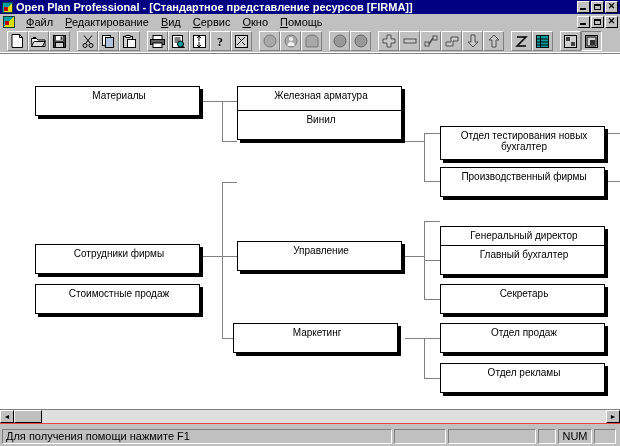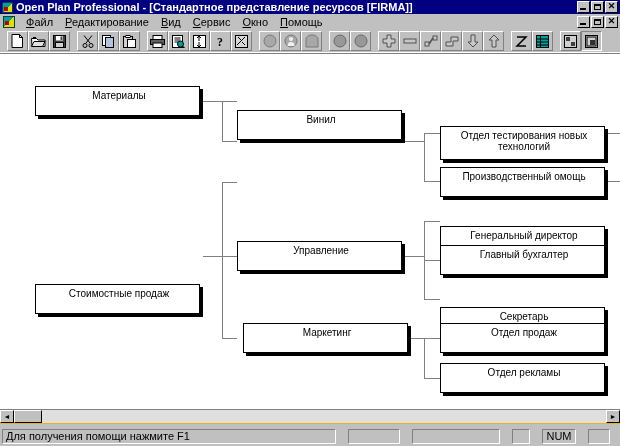--- a/index.html
+++ b/index.html
@@ -3,21 +3,21 @@
 <meta charset="utf-8">
 <style>
   html,body{margin:0;padding:0;}
   body{
     width:620px;height:446px;overflow:hidden;
     font-family:"Liberation Sans","DejaVu Sans",sans-serif;
     font-size:11px;
     background:#c0c0c0;
     -webkit-font-smoothing:none;
   }
-  .app{position:relative;width:620px;height:446px;background:#eab308;}
+  .app{position:relative;width:620px;height:446px;background:#ef4444;}
 
   
   .titlebar{
     position:absolute;left:0;top:0;width:620px;height:14px;
     background:#000080;color:#fff;display:flex;align-items:center;
   }
   .title-ico{
     width:11px;height:11px;margin-left:2px;margin-right:3px;flex:0 0 auto;
     background:linear-gradient(135deg,#00a0a0 0 50%,#e0e000 50% 100%);
     border:1px solid #004040;box-sizing:border-box;position:relative;
@@ -121,23 +121,22 @@
   .sb-thumb{
     position:absolute;left:0;top:0;width:28px;height:13px;background:#c0c0c0;
     box-sizing:border-box;
     border-top:1px solid #ffffff;border-left:1px solid #ffffff;
     border-right:1px solid #000000;border-bottom:1px solid #000000;
   }
 
   
   .statusbar{
     position:absolute;left:0;top:424px;width:620px;height:22px;
-    background:#c0c0c0;display:flex;align-items:center;padding:3px 8px 0 2px;
+    background:#c0c0c0;display:flex;align-items:center;padding:3px 2px 0 2px;
     box-sizing:border-box;
-    gap:10px;
   }
   .sb-pane{
     height:15px;box-sizing:border-box;
     border-top:1px solid #808080;border-left:1px solid #808080;
     border-right:1px solid #ffffff;border-bottom:1px solid #ffffff;
     font-size:11px;line-height:13px;color:#000;padding-left:3px;
     margin-right:2px;overflow:hidden;white-space:nowrap;
   }
   .sb-main{flex:1 1 auto;}
   .sb-sm{width:52px;}
@@ -386,56 +385,62 @@
       <div class="ln-h" style="left:424px;top:284px;width:16px;"></div>
       <div class="ln-h" style="left:424px;top:324px;width:16px;"></div>
 
       <div class="ln-h" style="left:607px;top:79px;width:13px;"></div>
       <div class="ln-h" style="left:607px;top:127px;width:13px;"></div>
 
       <div class="node" style="left:35px;top:32px;width:165px;height:30px;">
         <span>Материалы</span>
       </div>
 
+      <div class="node" style="left:237px;top:32px;width:165px;height:30px;">
+        <span>Железная арматура</span>
+      </div>
 
       <div class="node" style="left:237px;top:56px;width:165px;height:30px;">
         <span>Винил</span>
       </div>
 
       <div class="node" style="left:440px;top:72px;width:165px;height:34px;">
-        <span>Отдел тестирования новых технологий</span>
+        <span>Отдел тестирования новых бухгалтер</span>
       </div>
 
 
       <div class="node" style="left:440px;top:113px;width:165px;height:30px;">
-        <span>Производственный омощь</span>
+        <span>Производственный фирмы</span>
       </div>
 
       <div class="node" style="left:440px;top:152px;width:165px;height:30px;margin-top:20px;">
         <span>Генеральный директор</span>
       </div>
 
+      <div class="node" style="left:35px;top:190px;width:165px;height:30px;">
+        <span>Сотрудники фирмы</span>
+      </div>
 
       <div class="node" style="left:237px;top:187px;width:165px;height:30px;">
         <span>Управление</span>
       </div>
 
       <div class="node" style="left:440px;top:191px;width:165px;height:30px;">
         <span>Главный бухгалтер</span>
       </div>
 
       <div class="node" style="left:35px;top:230px;width:165px;height:30px;">
         <span>Стоимостные продаж</span>
       </div>
 
-      <div class="node" style="left:440px;top:230px;width:165px;height:30px;margin-top:23px;">
+      <div class="node" style="left:440px;top:230px;width:165px;height:30px;">
         <span>Секретарь</span>
       </div>
 
-      <div class="node" style="left:243px;top:269px;width:165px;height:30px;">
+      <div class="node" style="left:233px;top:269px;width:165px;height:30px;">
         <span>Маркетинг</span>
       </div>
 
       <div class="node" style="left:440px;top:269px;width:165px;height:30px;">
         <span>Отдел продаж</span>
       </div>
 
       <div class="node" style="left:440px;top:309px;width:165px;height:30px;">
         <span>Отдел рекламы</span>
       </div>

